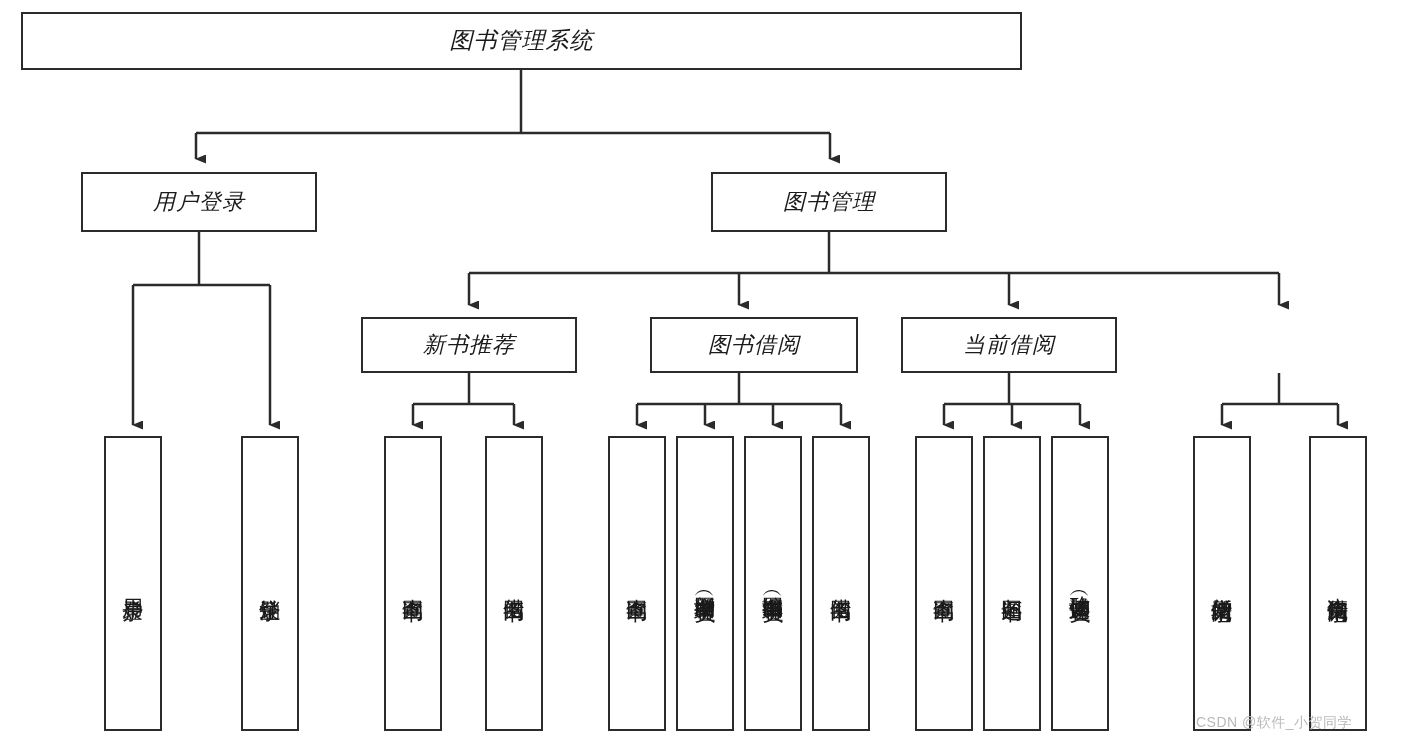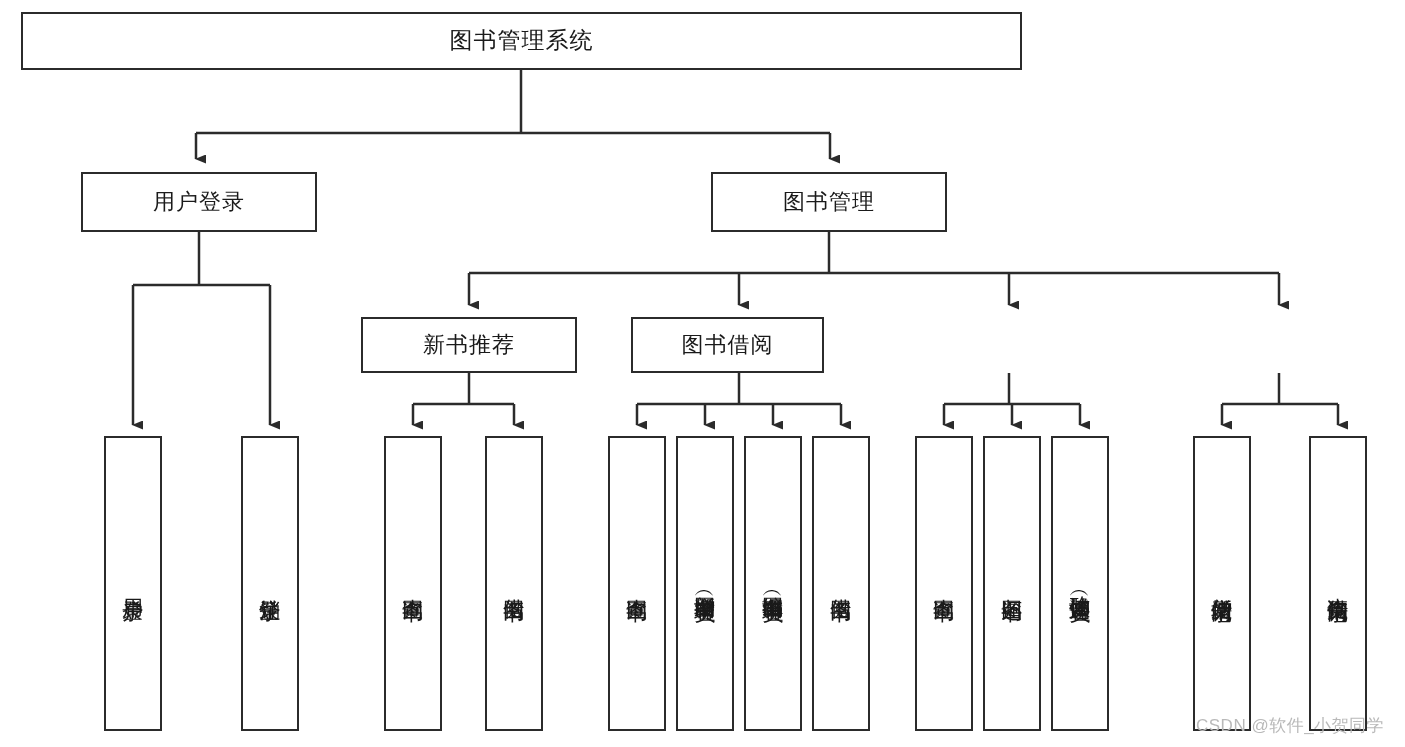--- a/index.html
+++ b/index.html
@@ -33,20 +33,21 @@
     display: flex;
     align-items: center;
     justify-content: center;
     color: #1a1a1a;
     letter-spacing: 1px;
   }
   .node.horiz {
     font-size: 22px;
     line-height: 1.2;
     white-space: nowrap;
+    font-style: italic;
   }
   .node.root {
     font-size: 23px;
   }
   .node.vert {
     writing-mode: vertical-rl;
     text-orientation: upright;
     font-size: 21px;
     line-height: 1.22;
     align-items: center;
@@ -54,21 +55,21 @@
     padding: 4px 0;
     text-align: center;
   }
   .node .lbl {
     display: block;
   }
   .watermark {
     position: absolute;
     left: 1196px;
     top: 714px;
-    font-size: 17px;
+    font-size: 14px;
     color: #b9b9b9;
     white-space: nowrap;
     letter-spacing: 0.5px;
   }
 </style>
 </head>
 <body>
 
 <div id="canvas">
 
@@ -129,22 +130,25 @@
   <div class="node horiz" style="left:81px; top:172px; width:236px; height:60px;">
     <span class="lbl">用户登录</span>
   </div>
   <div class="node horiz" style="left:361px; top:317px; width:216px; height:56px;">
     <span class="lbl">新书推荐</span>
   </div>
 
   <div class="node horiz" style="left:711px; top:172px; width:236px; height:60px;">
     <span class="lbl">图书管理</span>
   </div>
-  <div class="node horiz" style="left:631px; top:317px; width:193px; height:56px;">
+  <div class="node horiz" style="left:650px; top:317px; width:208px; height:56px;">
     <span class="lbl">图书借阅</span>
+  </div>
+  <div class="node horiz" style="left:901px; top:317px; width:216px; height:56px;">
+    <span class="lbl">当前借阅</span>
   </div>
 
   <div class="node vert" style="left:104px; top:436px; width:58px; height:295px;">
     <span class="lbl">用户登录</span>
   </div>
   <div class="node vert" style="left:241px; top:436px; width:58px; height:295px;">
     <span class="lbl">注销登录</span>
   </div>
 
   <div class="node vert" style="left:384px; top:436px; width:58px; height:295px;">

